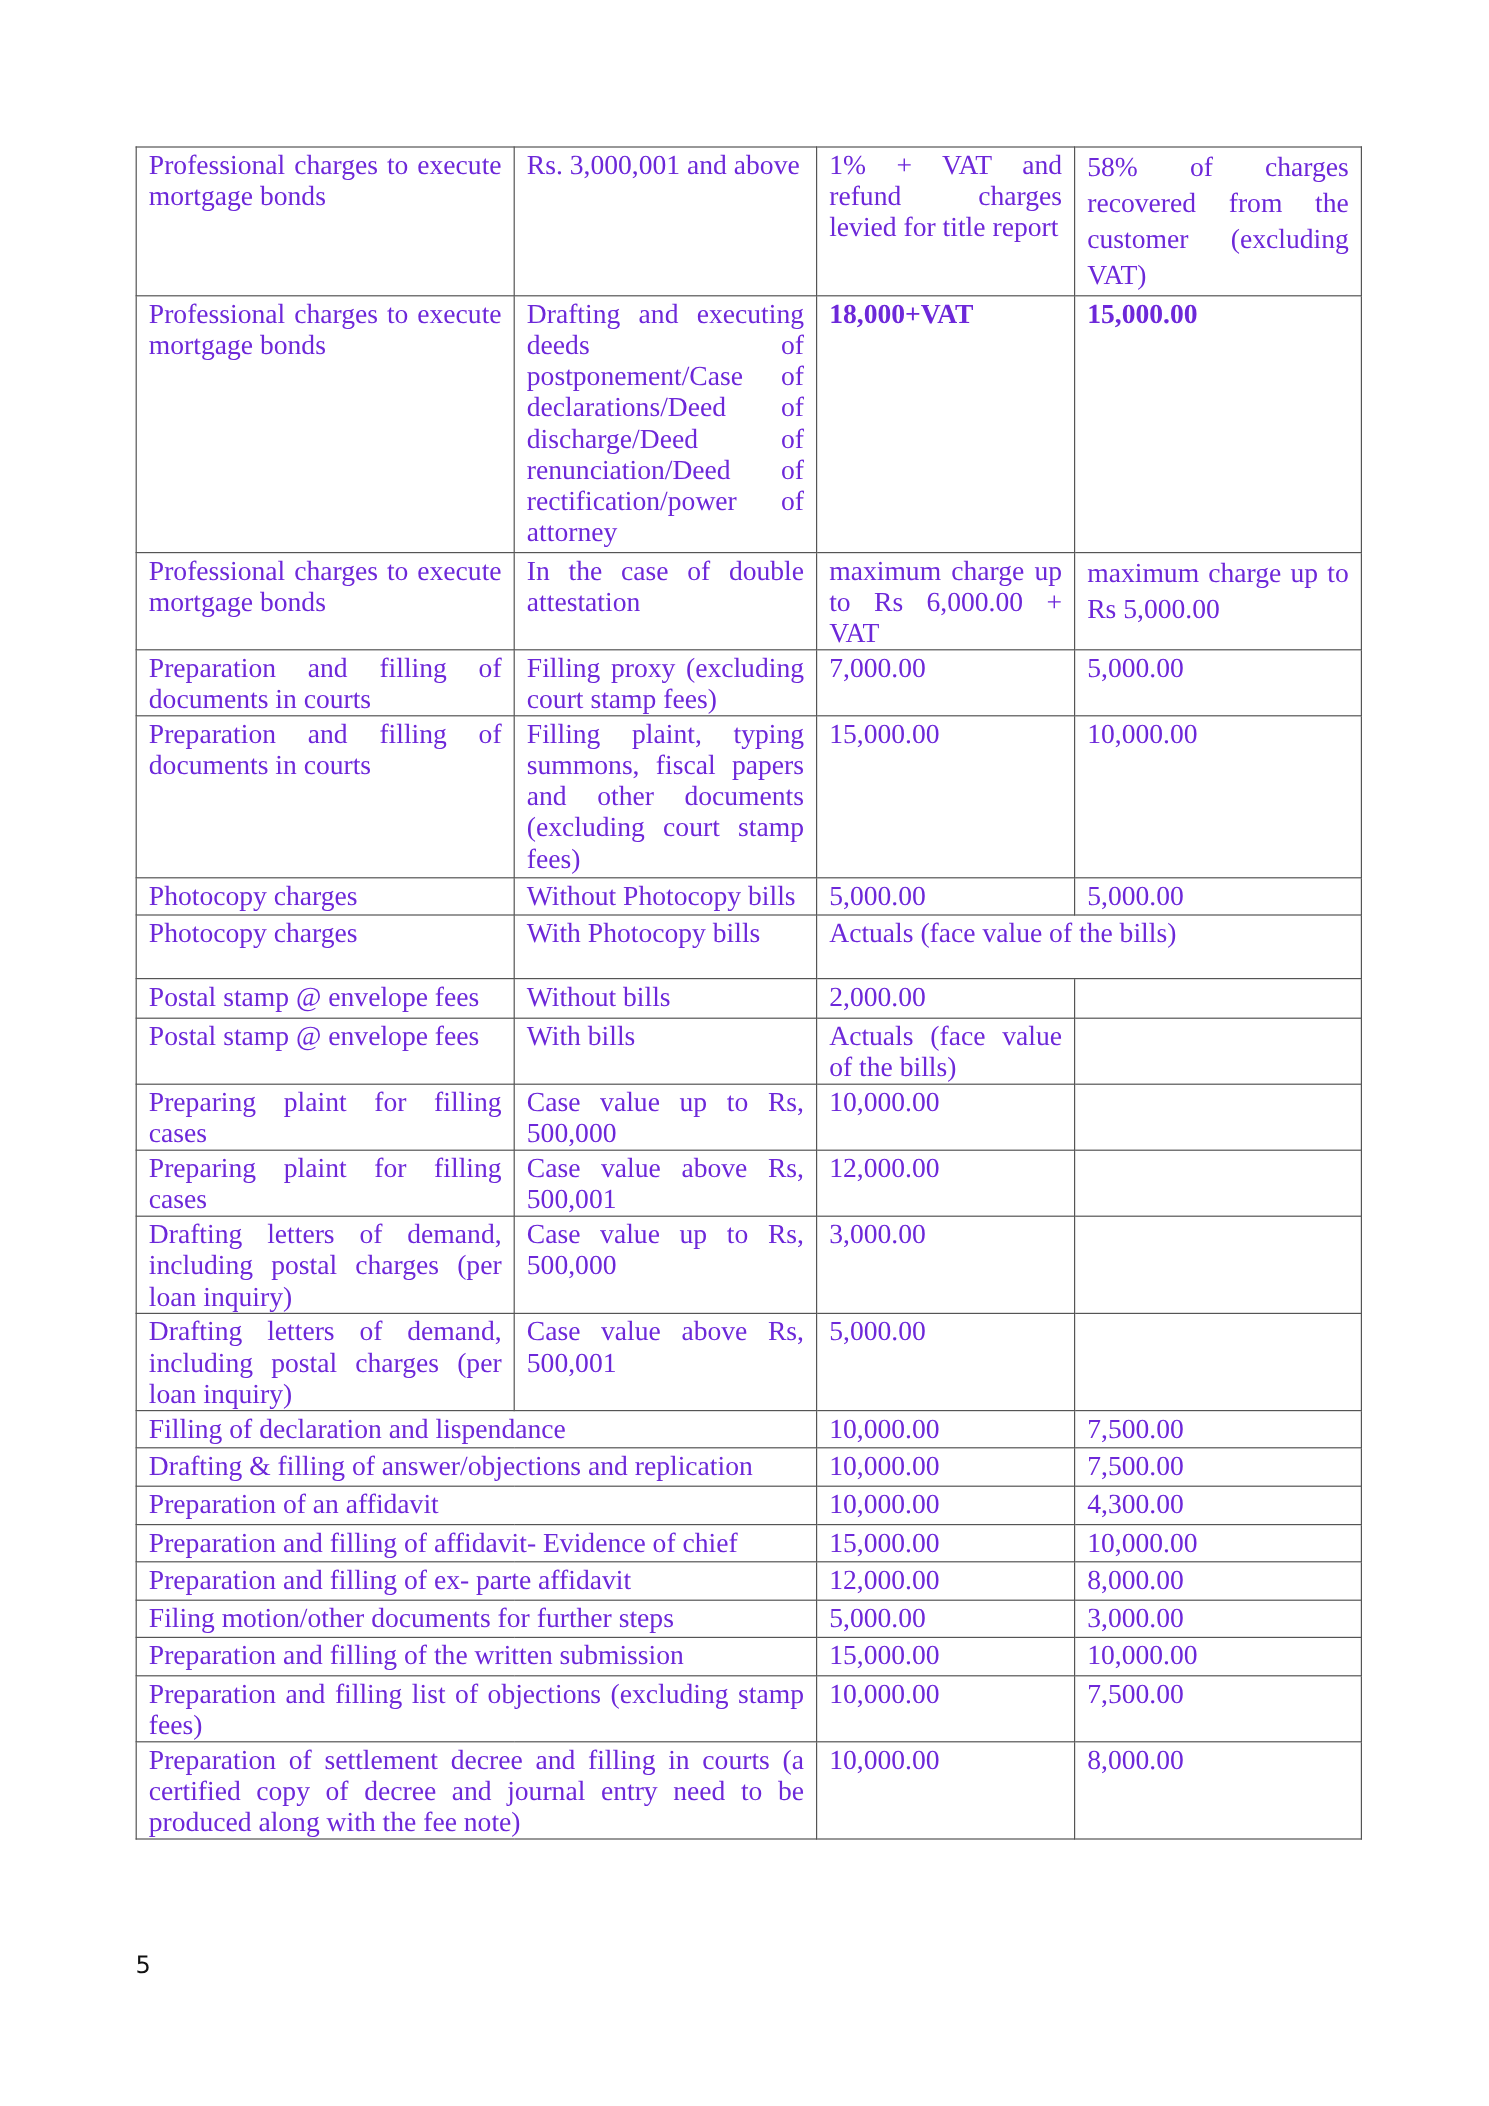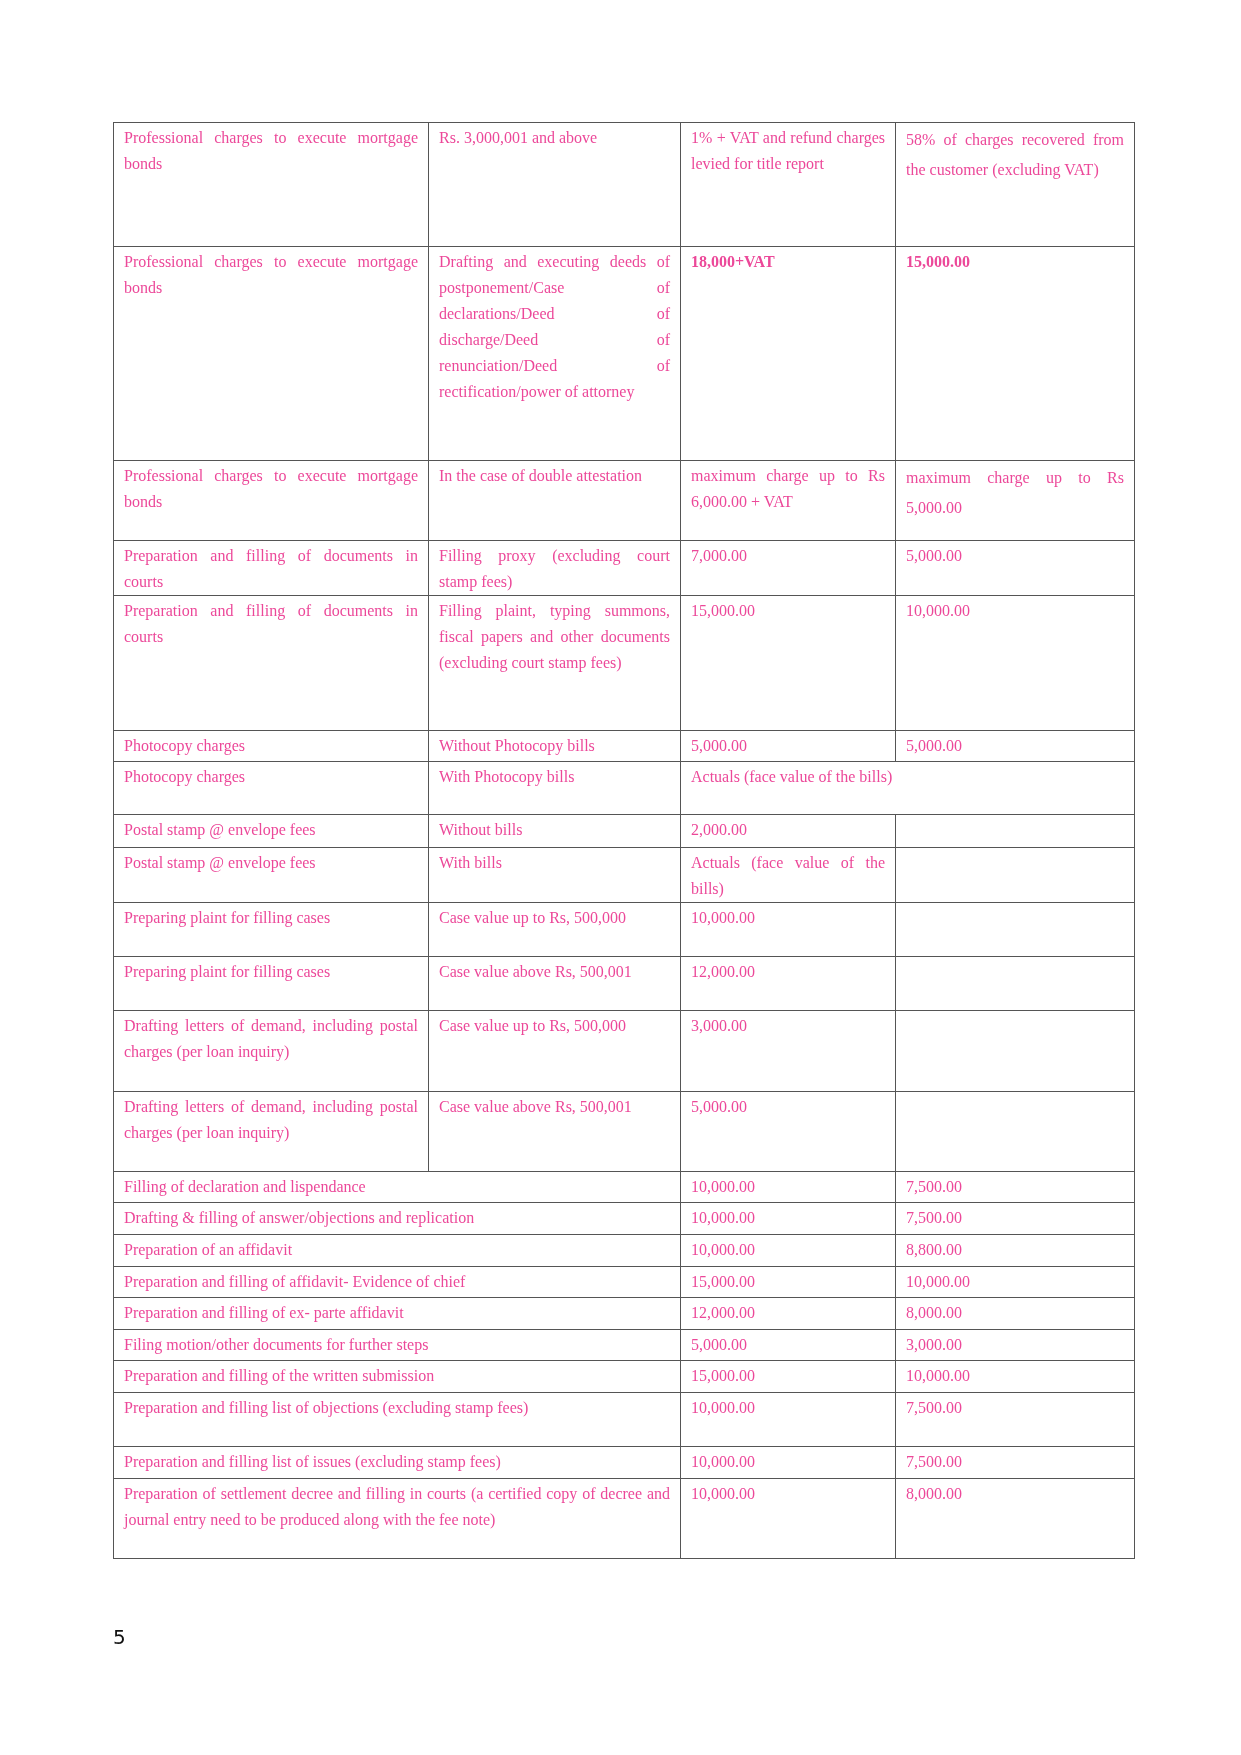--- a/index.html
+++ b/index.html
@@ -1,21 +1,21 @@
 <!DOCTYPE html>
 <html><head>
 <meta charset="utf-8">
 <style>
   html, body { margin: 0; padding: 0; background: #ffffff; }
   body { width: 1241px; height: 1755px; position: relative; overflow: hidden; }
   .page { position: absolute; left: 0; top: 0; width: 1241px; height: 1755px; background: #fff; }
   table.fees {
     position: absolute; left: 113px; top: 122px; width: 1021px;
     border-collapse: collapse; table-layout: fixed;
-    font-family: "Liberation Serif", serif; font-size: 16px; line-height: 26px; color: #ec4899;
+    font-family: "Liberation Serif", serif; font-size: 23px; line-height: 26px; color: #6d28d9;
   }
   table.fees td {
     border: 1.5px solid #555; vertical-align: top; padding: 2px 10px 0 10px;
     text-align: justify; text-align-last: left; overflow: hidden;
   }
   col.c1 { width: 315px; } col.c2 { width: 252px; } col.c3 { width: 215px; } col.c4 { width: 239px; }
   td.mid { vertical-align: middle; font-weight: bold; }
   td.left { text-align: left; }
   .r1 td.c4txt { line-height: 30px; }
   .pagenum {
@@ -118,21 +118,21 @@
         <td>7,500.00</td>
       </tr>
       <tr style="height:32px">
         <td colspan="2">Drafting &amp; filling of answer/objections and replication</td>
         <td>10,000.00</td>
         <td>7,500.00</td>
       </tr>
       <tr style="height:32px">
         <td colspan="2">Preparation of an affidavit</td>
         <td>10,000.00</td>
-        <td>8,800.00</td>
+        <td>4,300.00</td>
       </tr>
       <tr style="height:31px">
         <td colspan="2">Preparation and filling of affidavit- Evidence of chief</td>
         <td>15,000.00</td>
         <td>10,000.00</td>
       </tr>
       <tr style="height:32px">
         <td colspan="2">Preparation and filling of ex- parte affidavit</td>
         <td>12,000.00</td>
         <td>8,000.00</td>
@@ -145,25 +145,20 @@
       <tr style="height:32px">
         <td colspan="2">Preparation and filling of the written submission</td>
         <td>15,000.00</td>
         <td>10,000.00</td>
       </tr>
       <tr style="height:54px">
         <td colspan="2">Preparation and filling list of objections (excluding stamp fees)</td>
         <td>10,000.00</td>
         <td>7,500.00</td>
       </tr>
-      <tr style="height:32px">
-        <td colspan="2">Preparation and filling list of issues (excluding stamp fees)</td>
-        <td>10,000.00</td>
-        <td>7,500.00</td>
-      </tr>
       <tr style="height:80px">
         <td colspan="2">Preparation of settlement decree and filling in courts (a certified copy of decree and journal entry need to be produced along with the fee note)</td>
         <td>10,000.00</td>
         <td>8,000.00</td>
       </tr>
     </tbody>
   </table>
   <div class="pagenum">5</div>
 </div>
 

